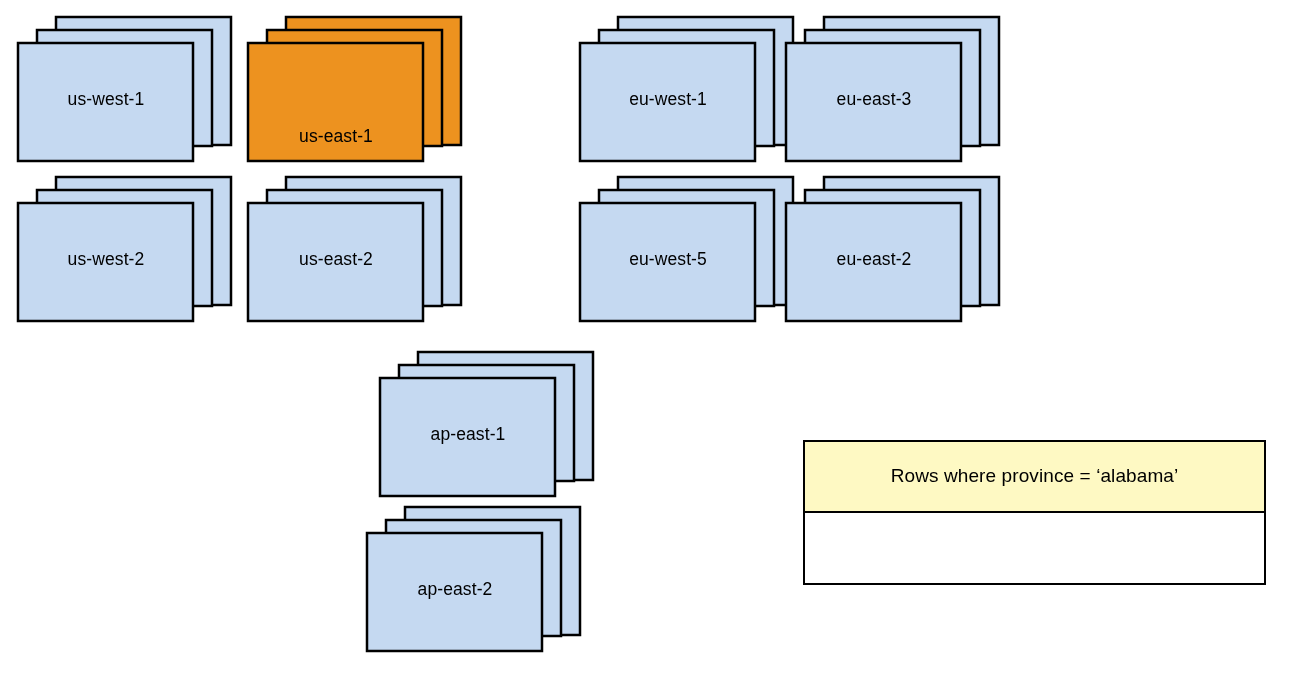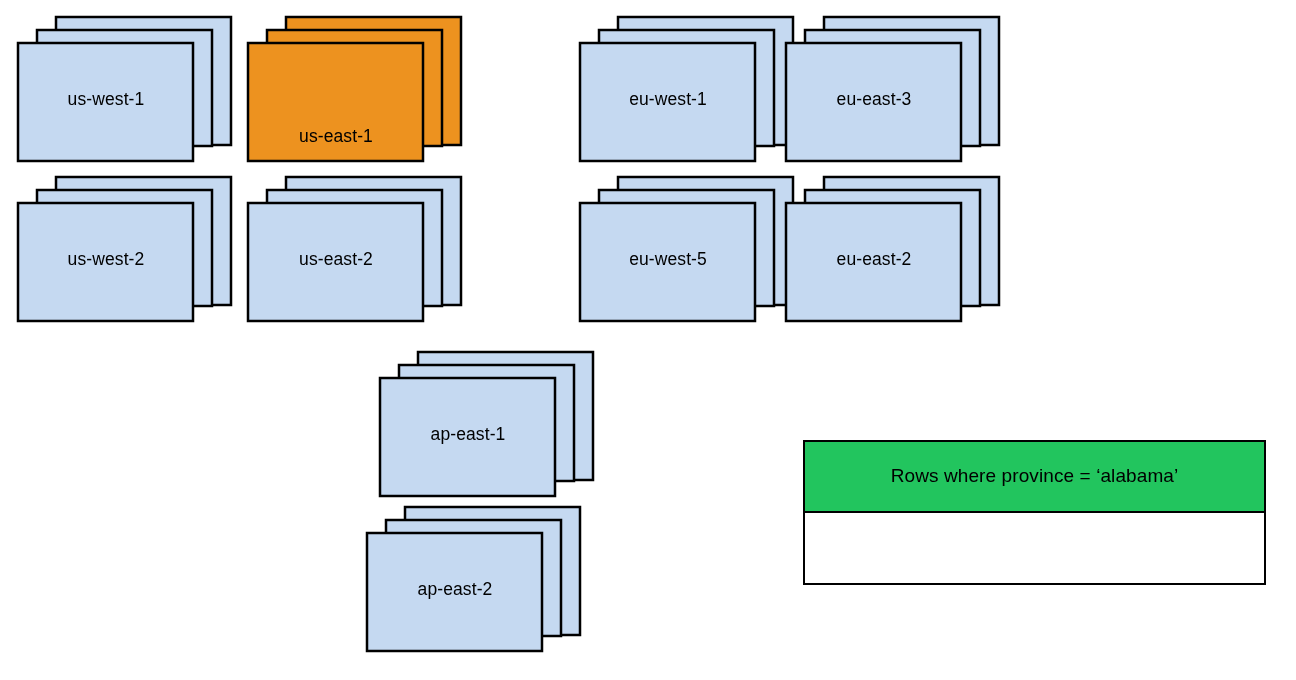--- a/index.html
+++ b/index.html
@@ -52,21 +52,21 @@
   .legend-row {
     position: relative;
     width: 100%;
     height: 50%;
     box-sizing: border-box;
     display: flex;
     align-items: center;
     justify-content: center;
   }
   .legend-row.top {
-    background: #22c55e;
+    background: #fef9c3;
     border-bottom: 2.5px solid #000000;
   }
   .legend-row.bottom {
     background: #ed921f;
   }
   .legend-text {
     font-size: 19px;
     color: #000000;
     white-space: nowrap;
     letter-spacing: 0.1px;

